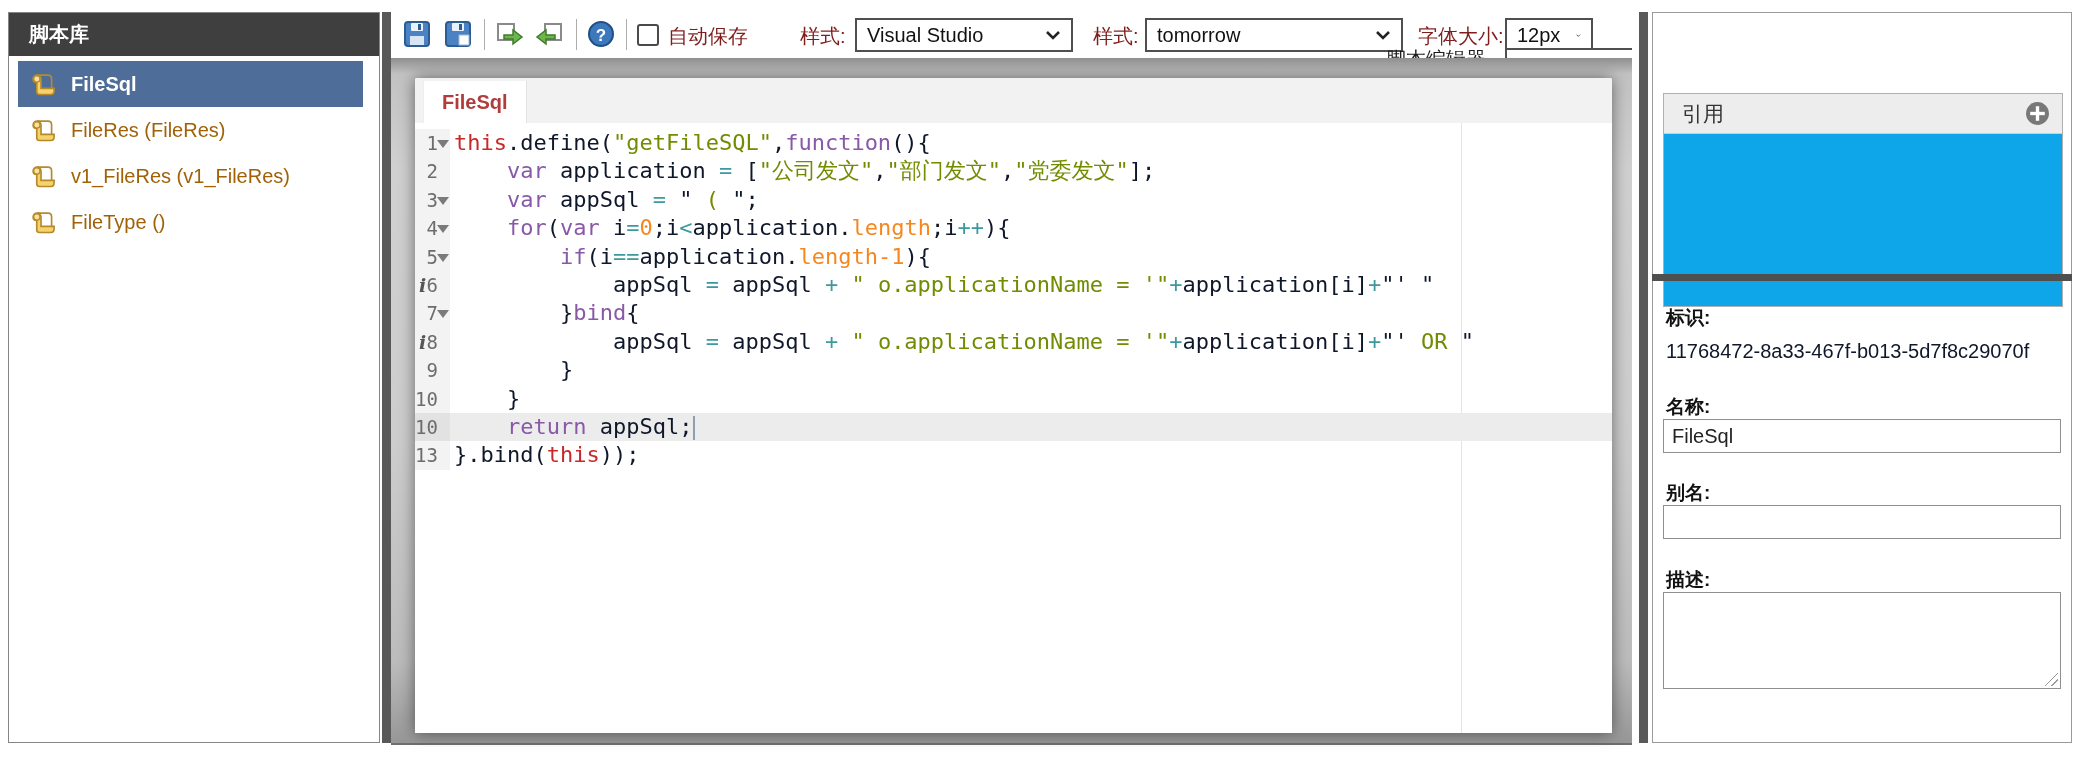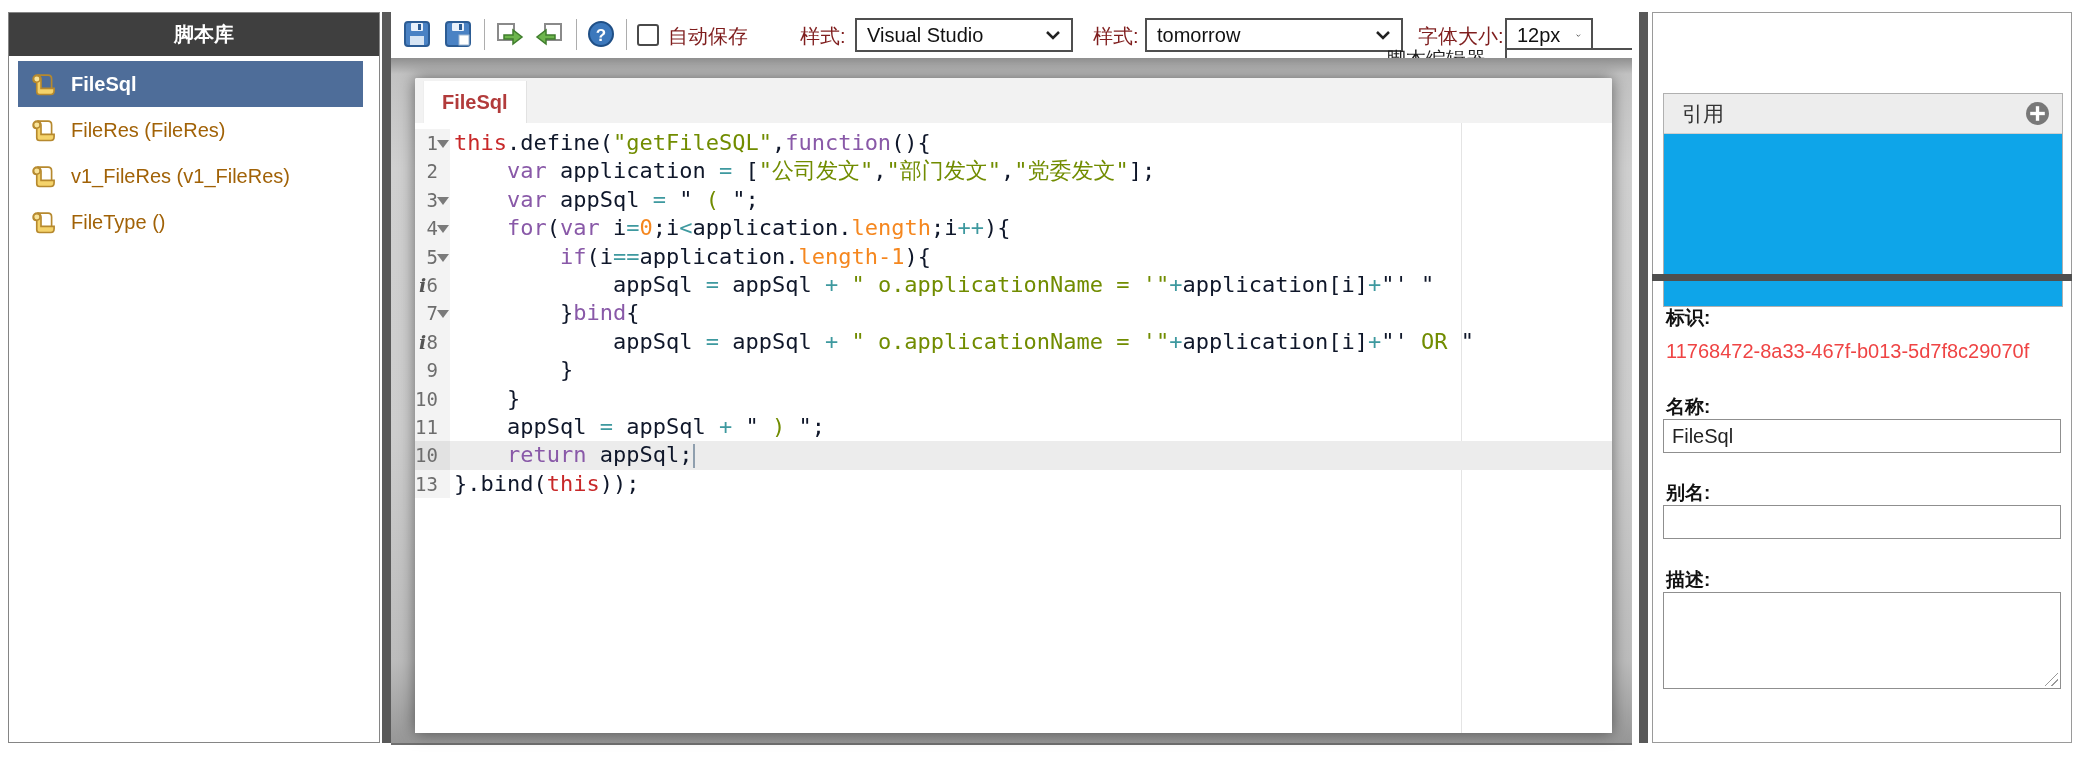--- a/index.html
+++ b/index.html
@@ -1,20 +1,20 @@
 <!DOCTYPE html>
 <html><head>
 <meta charset="utf-8">
 <style>
   html,body{margin:0;padding:0;background:#fff;}
   #root{position:relative;width:2080px;height:757px;background:#fff;font-family:"Liberation Sans",sans-serif;overflow:hidden;}
 
   
   #left-panel{position:absolute;left:8px;top:12px;width:372px;height:731px;border:1px solid #858585;background:#fff;box-sizing:border-box;}
-  .panel-header{height:43px;background:#3f3f3f;color:#fff;font-size:20px;font-weight:bold;display:flex;align-items:center;padding-left:20px;box-sizing:border-box;justify-content:center;}
+  .panel-header{height:43px;background:#3f3f3f;color:#fff;font-size:20px;font-weight:bold;display:flex;align-items:center;padding-left:20px;box-sizing:border-box;}
   #script-list{padding-top:5px;}
   .sl-item{display:flex;align-items:center;height:46px;margin:0 16px 0 9px;padding-left:12px;gap:14px;font-size:20px;color:#a16207;cursor:default;}
   .sl-item.selected{background:#4e6d99;color:#fff;font-weight:600;}
   .sl-item .sicon{flex:none;width:27px;height:27px;}
 
   
   .vsplit{position:absolute;top:12px;width:9px;height:731px;background:#595959;}
   #split-left{left:382px;}
   #split-right{left:1639px;}
 
@@ -47,21 +47,21 @@
   .cursor{display:inline-block;width:2px;height:24px;background:#8f9fae;vertical-align:middle;margin-left:1px;}
   .tk-d{color:#0f172a}.tk-k{color:#8959a8}.tk-s{color:#718c00}.tk-n{color:#f5871f}.tk-o{color:#3e999f}.tk-t{color:#c82829}
 
   
   #right-panel{position:absolute;left:1652px;top:12px;width:420px;height:731px;background:#fff;border:1px solid #9a9a9a;box-sizing:border-box;}
   #ref-box{position:absolute;left:10px;top:52px;width:398px;height:212px;border:1px solid #b0b0b0;background:#0ea5e9;margin-top:28px;}
   #ref-header{height:39px;background:#ededed;border-bottom:1px solid #cfcfcf;display:flex;align-items:center;justify-content:space-between;padding:0 12px 0 18px;font-size:21px;color:#333;}
   #ref-add{width:25px;height:25px;cursor:pointer;}
   #rp-divider{position:absolute;left:-1px;top:261px;width:420px;height:7px;background:#4f4f4f;}
   .fld-label{position:absolute;left:13px;font-size:19px;font-weight:bold;color:#111;}
-  #id-value{position:absolute;left:13px;top:327px;font-size:20px;color:#ef4444;text-align:center;}
+  #id-value{position:absolute;left:13px;top:327px;font-size:20px;color:#0f172a;text-align:center;}
   .fld-input{position:absolute;left:10px;width:398px;height:34px;border:1px solid #8f8f8f;background:#fff;font-family:"Liberation Sans",sans-serif;font-size:20px;color:#222;padding:0 8px;box-sizing:border-box;}
   #desc-area{position:absolute;left:10px;top:579px;width:398px;height:97px;border:1px solid #8f8f8f;background:#fff;box-sizing:border-box;}
   #desc-resize{position:absolute;right:2px;bottom:2px;width:14px;height:14px;background:
     linear-gradient(135deg,transparent 0 50%,#999 50% 57%,transparent 57% 72%,#999 72% 79%,transparent 79%);}
 </style>
 </head>
 <body>
 
 <div id="root">
 
@@ -222,24 +222,20 @@
             <div class="code"><span class="tk-d">            appSql </span><span class="tk-o">=</span><span class="tk-d"> appSql </span><span class="tk-o">+</span><span class="tk-d"> </span><span class="tk-s">" o.applicationName = '"</span><span class="tk-o">+</span><span class="tk-d">application[i]</span><span class="tk-o">+</span><span class="tk-d">"' </span><span class="tk-s">OR</span><span class="tk-d"> "</span></div>
           </div>
           <div class="line">
             <div class="gut">9</div>
             <div class="code"><span class="tk-d">        }</span></div>
           </div>
           <div class="line">
             <div class="gut">10</div>
             <div class="code"><span class="tk-d">    }</span></div>
           </div>
-          <div class="line">
-            <div class="gut">11</div>
-            <div class="code"><span class="tk-d">    appSql </span><span class="tk-o">=</span><span class="tk-d"> appSql </span><span class="tk-o">+</span><span class="tk-d"> " </span><span class="tk-s">)</span><span class="tk-d"> ";</span></div>
-          </div>
           <div class="line active">
             <div class="gut">10</div>
             <div class="code"><span class="tk-d">    </span><span class="tk-k">return</span><span class="tk-d"> appSql;</span><span class="cursor"></span></div>
           </div>
           <div class="line">
             <div class="gut">13</div>
             <div class="code"><span class="tk-d">}.bind(</span><span class="tk-t">this</span><span class="tk-d">));</span></div>
           </div>
         </div>
     </div>

